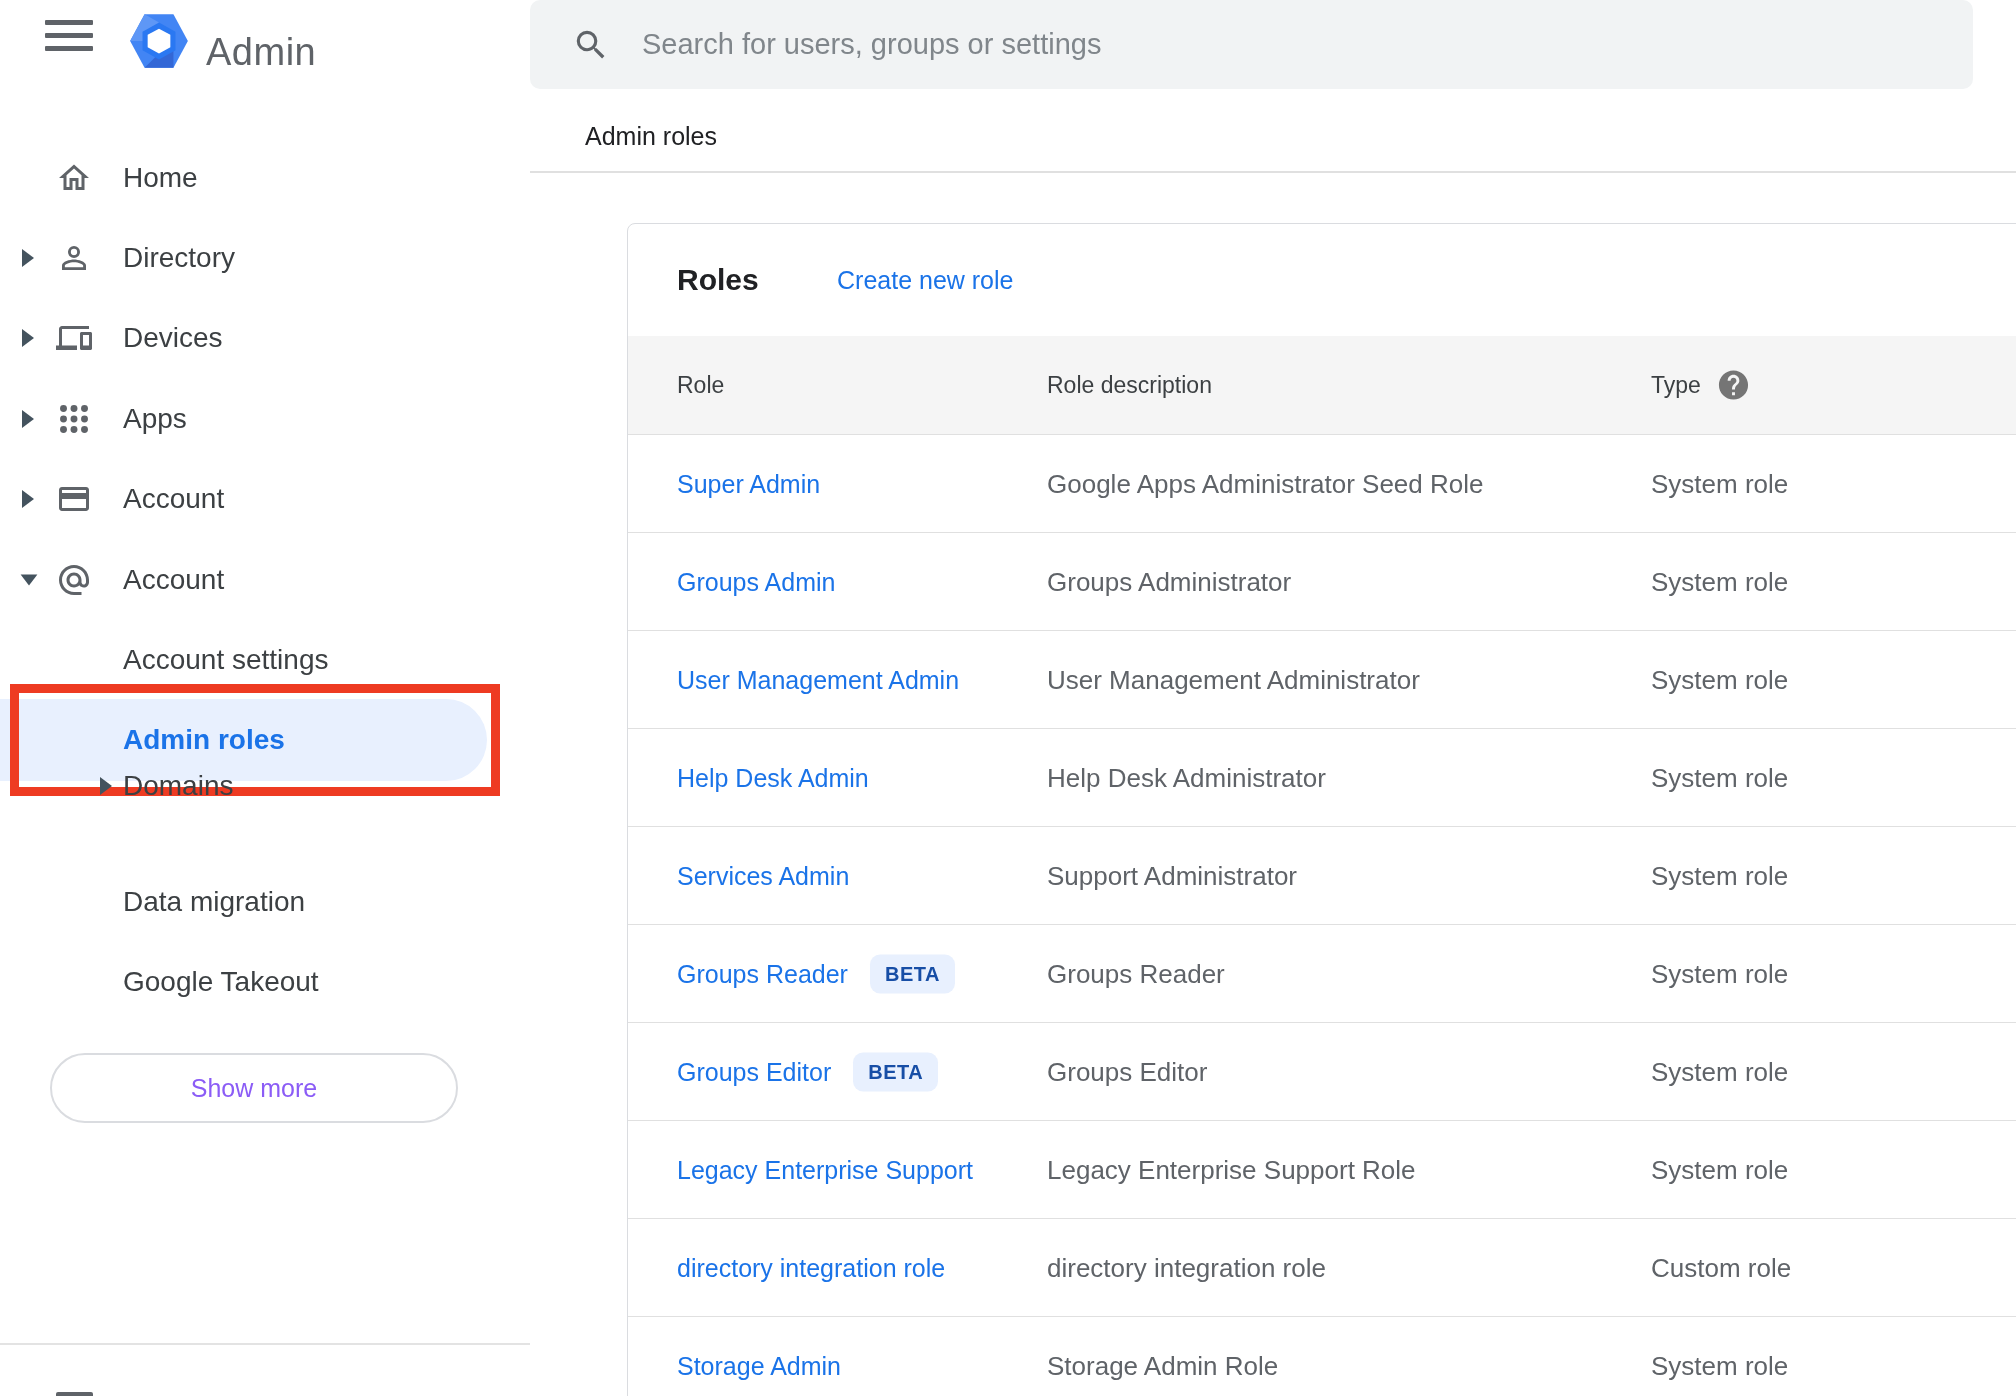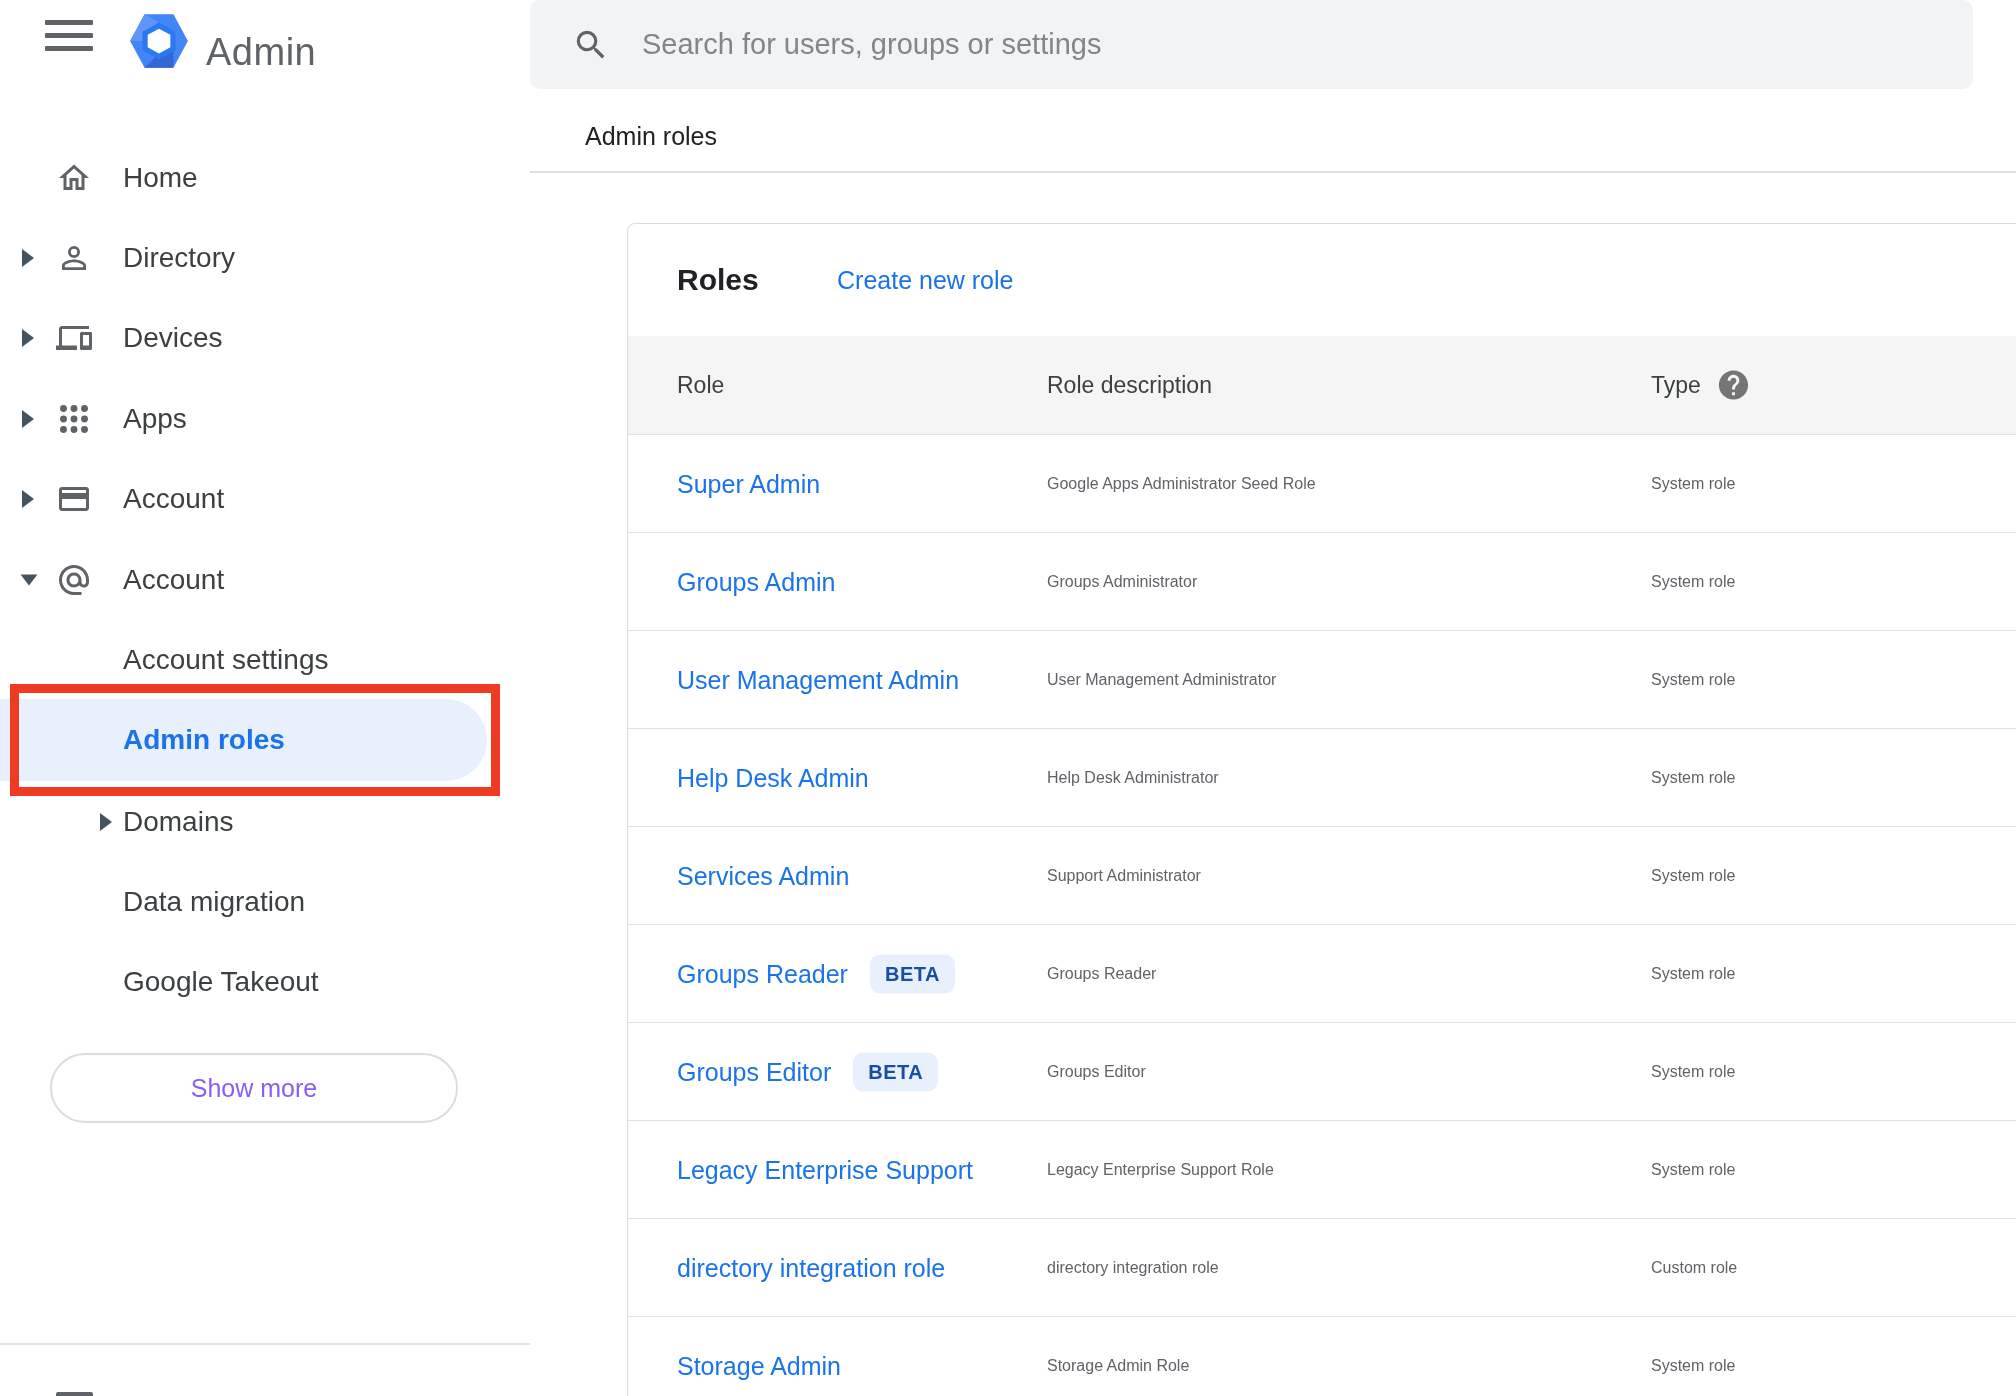--- a/index.html
+++ b/index.html
@@ -61,21 +61,21 @@
   .c-type { left: 1023px; }
   .th { font-size: 23px; color: #3C4043; }
   #help-icon { position: absolute; left: 1088px; top: 50%; transform: translateY(-50%); width: 35px; height: 35px; cursor: pointer; }
 
   #tbody { position: absolute; left: 0; top: 210px; width: 100%; }
   .trow { position: relative; width: 100%; height: 98px; border-top: 1px solid #E0E0E0; background: #fff; }
   .role-wrap { display: flex; align-items: center; }
   a.role-link { font-size: 25px; color: #1A73E8; text-decoration: none; cursor: pointer; }
   .beta { margin-left: 22px; background: #E8F0FE; color: #174EA6; font-weight: 700; font-size: 20px;
     letter-spacing: 0.5px; padding: 8px 15px; border-radius: 10px; }
-  .desc-text, .type-text { font-size: 16px; color: #5F6368; }
+  .desc-text, .type-text { font-size: 26px; color: #5F6368; }
 </style>
 </head>
 <body>
 
 <div id="sidebar">
 
   <div id="hamburger">
     <span></span>
       <span></span>
       <span></span>
@@ -160,21 +160,21 @@
   <div class="nav-item sub" style="top:620px">
     <span class="nav-label">Account settings</span>
   </div>
 
   <div id="selected-pill"></div>
   <div class="nav-item sub" style="top:700px">
     <span class="nav-label selected">Admin roles</span>
   </div>
   <div id="annotation-box"></div>
 
-  <div class="nav-item sub" style="top:782px">
+  <div class="nav-item sub" style="top:746px">
     <svg class="caret" viewBox="0 0 10 12">
         <polygon points="1,0 9,6 1,12" fill="#44535E"></polygon>
       </svg>
     <span class="nav-label">Domains</span>
   </div>
 
   <div class="nav-item sub" style="top:862px">
     <span class="nav-label">Data migration</span>
   </div>
 

